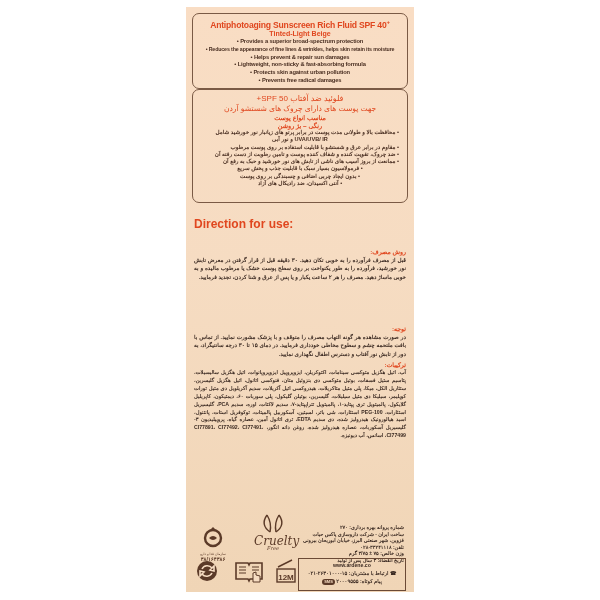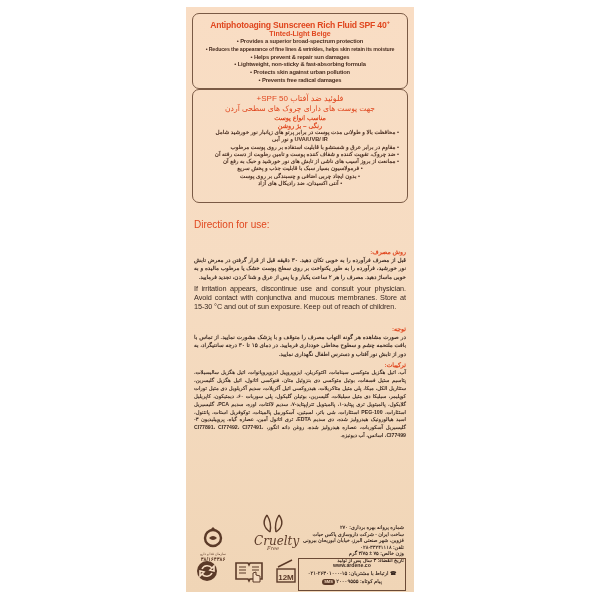--- a/index.html
+++ b/index.html
@@ -12,21 +12,21 @@
   .box-en { top:6px; height:76px; padding-top:3px; }
   .box-fa { top:82px; height:114px; padding-top:4px; direction:rtl; }
   .title { color:#e0471f; font-weight:bold; font-size:8.6px; line-height:10px; letter-spacing:-0.2px; }
   .sub { color:#e0471f; font-weight:bold; font-size:7px; line-height:8.5px; }
   .bul { color:#4a2f22; font-size:5.8px; line-height:7.7px; font-weight:bold; letter-spacing:-0.15px; }
   .fa-title { color:#e0471f; font-weight:normal; font-size:8px; line-height:10px; }
   .fa-sub { color:#e0471f; font-weight:bold; font-size:6.4px; line-height:7.5px; }
   .fa-bul { color:#4a2f22; font-size:5.6px; line-height:7.3px; text-align:right; padding:0 8px; font-weight:bold; }
   .fa-bul.c { text-align:center; }
   .section { position:absolute; left:8px; width:212px; }
-  .h-en { color:#e0471f; font-weight:normal; font-size:10px; line-height:9px; }
+  .h-en { color:#e0471f; font-weight:bold; font-size:12px; line-height:9px; }
   .t-en { color:#3b2a22; font-size:7.3px; line-height:9.2px; text-align:justify; letter-spacing:-0.1px; }
   .h-fa { color:#e0471f; font-weight:bold; font-size:6.2px; line-height:8px; direction:rtl; text-align:right; }
   .t-fa { color:#3b2a22; font-size:5.6px; line-height:8.3px; direction:rtl; text-align:justify; font-weight:bold; }
   .icon { position:absolute; color:#5b3a28; }
   .addr { position:absolute; left:114px; top:517px; width:104px; direction:rtl; text-align:right;
           color:#3b2a22; font-size:5px; line-height:6.6px; font-weight:bold; }
   .contact-box { position:absolute; left:112px; top:551px; width:108px; height:33px;
                  border:1px solid #6b4a36; box-sizing:border-box; text-align:center;
                  color:#3b2a22; font-size:5.2px; line-height:8px; font-weight:bold; padding-top:2px; }
   .contact-box .rtl { direction:rtl; }
@@ -45,21 +45,21 @@
     <div class="bul">• Provides a superior broad-spectrum protection</div>
     <div class="bul" style="font-size:5.3px">• Reduces the appearance of fine lines &amp; wrinkles, helps skin retain its moisture</div>
     <div class="bul">• Helps prevent &amp; repair sun damages</div>
     <div class="bul">• Lightweight, non-sticky &amp; fast-absorbing formula</div>
     <div class="bul">• Protects skin against urban pollution</div>
     <div class="bul">• Prevents free radical damages</div>
   </div>
 
   <div class="box box-fa">
     <div class="fa-title">فلوئید ضد آفتاب SPF 50+</div>
-    <div class="fa-title" style="font-size:7.6px">جهت پوست های دارای چروک های سطحی آردن</div>
+    <div class="fa-title" style="font-size:7.6px">جهت پوست های دارای چروک های شستشو آردن</div>
     <div class="fa-sub">مناسب انواع پوست</div>
     <div class="fa-sub">رنگی – بژ روشن</div>
     <div class="fa-bul">• محافظت بالا و طولانی مدت پوست در برابر پرتو های زیانبار نور خورشید شامل</div>
     <div class="fa-bul c">UVA/UVB/ IR و نور آبی</div>
     <div class="fa-bul">• مقاوم در برابر عرق و شستشو با قابلیت استفاده بر روی پوست مرطوب</div>
     <div class="fa-bul">• ضد چروک، تقویت کننده و شفاف کننده پوست و تامین رطوبت از دست رفته آن</div>
     <div class="fa-bul">• ممانعت از بروز آسیب های ناشی از تابش های نور خورشید و حبک به رفع آن</div>
     <div class="fa-bul c">• فرمولاسیون بسیار سبک با قابلیت جذب و پخش سریع</div>
     <div class="fa-bul c">• بدون ایجاد چربی اضافی و چسبندگی بر روی پوست</div>
     <div class="fa-bul c">• آنتی اکسیدان، ضد رادیکال های آزاد</div>
@@ -68,21 +68,20 @@
   <div class="section" style="top:213px">
     <div class="h-en">Direction for use:</div>
   </div>
 
   <div class="section" style="top:241px">
     <div class="h-fa">روش مصرف:</div>
     <div class="t-fa">قبل از مصرف فرآورده را به خوبی تکان دهید. ۳۰ دقیقه قبل از قرار گرفتن در معرض تابش نور خورشید، فرآورده را به طور یکنواخت بر روی سطح پوست خشک یا مرطوب مالیده و به خوبی ماساژ دهید. مصرف را هر ۲ ساعت یکبار و یا پس از عرق و شنا کردن، تجدید فرمایید.</div>
   </div>
 
   <div class="section" style="top:277px">
-    <div class="t-en">If irritation appears, discontinue use and consult your physician. Avoid contact with conjunctiva and mucous membranes. Store at 15-30 °C and out of sun exposure. Keep out of reach of children.</div>
   </div>
 
   <div class="section" style="top:318px">
     <div class="h-fa">توجه:</div>
     <div class="t-fa">در صورت مشاهده هر گونه التهاب مصرف را متوقف و با پزشک مشورت نمایید. از تماس با بافت ملتحمه چشم و سطوح مخاطی خودداری فرمایید. در دمای ۱۵ تا ۳۰ درجه سانتیگراد، به دور از تابش نور آفتاب و دسترس اطفال نگهداری نمایید.</div>
   </div>
 
   <div class="section" style="top:354px">
     <div class="h-fa">ترکیبات:</div>
     <div class="t-fa" style="font-size:5.2px;line-height:7.9px">آب، اتیل هگزیل متوکسی سینامات، اکتوکریلن، ایزوپروپیل ایزوپروپانوات، اتیل هگزیل سالیسیلات، پتاسیم ستیل فسفات، بوتیل متوکسی دی بنزوئیل متان، فنوکسی اتانول، اتیل هگزیل گلیسرین، ستئاریل الکل، میکا، پلی متیل متاکریلات، هیدروکسی اتیل آکریلات، سدیم آکریلویل دی متیل تورات کوپلیمر، سیلیکا دی متیل سیلیلات، گلیسرین، بوتیلن گلیکول، پلی سوربات ۶۰، دیمتیکون، کاپریلیل گلایکول، پالمیتویل تری پپتاید-۱، پالمیتویل تتراپپتاید-۷، سدیم لاکتات، اوره، سدیم PCA، گلیسیریل استئارات، PEG-100 استئارات، شی باتر، لسیتین، آسکوربیل پالمیتات، توکوفریل استات، پانتنول، اسید هیالورونیک هیدرولیز شده، دی سدیم EDTA، تری اتانول آمین، عصاره گیاه، پروپیلیدیون ۳-گلیسیریل آسکوربات، عصاره هیدرولیز شده، روغن دانه انگور، CI77891، CI77492، CI77491، CI77499، اسانس، آب دیونیزه.</div>

